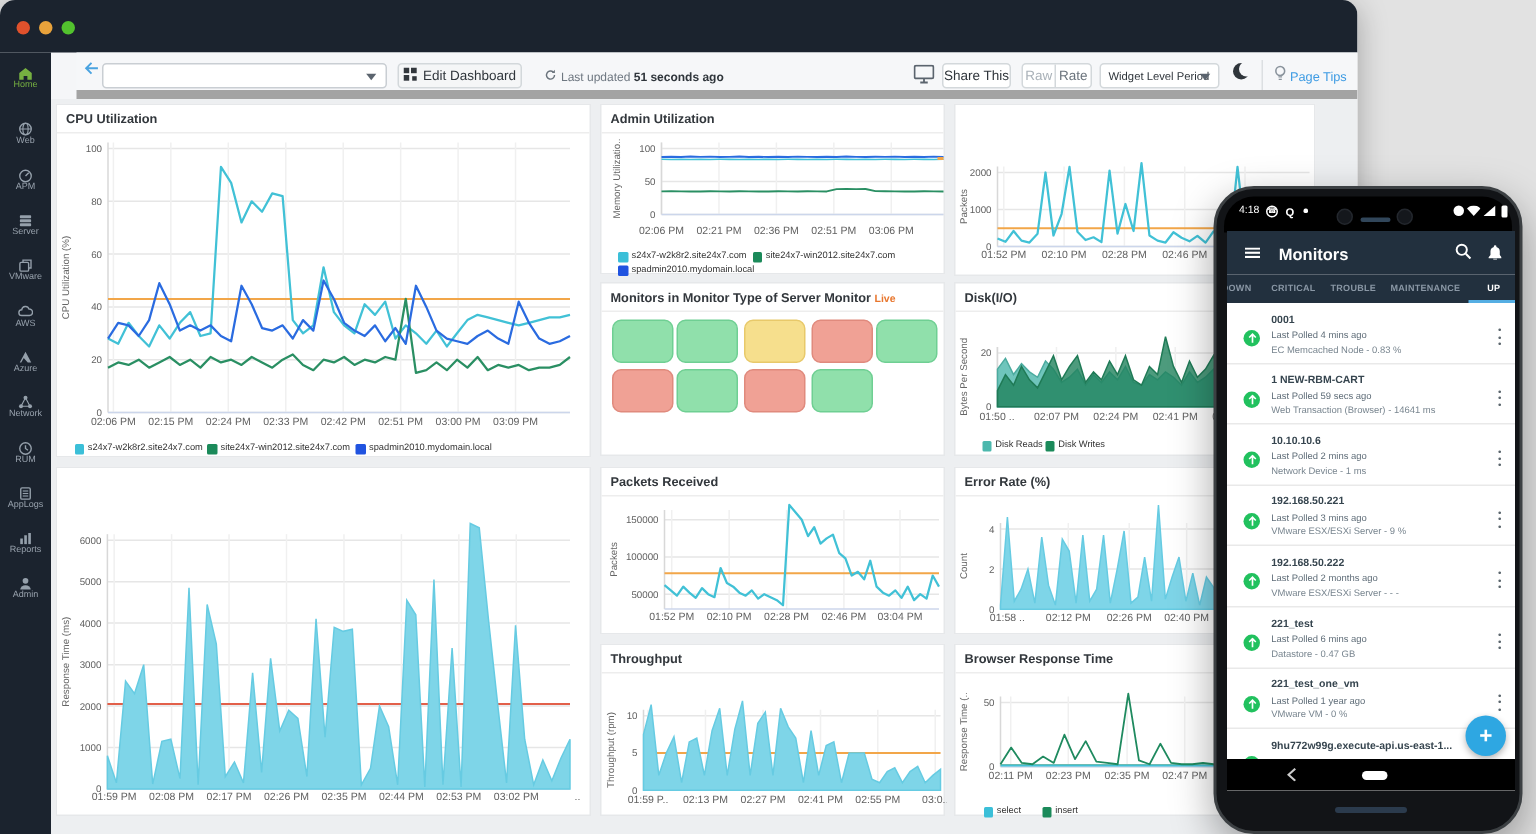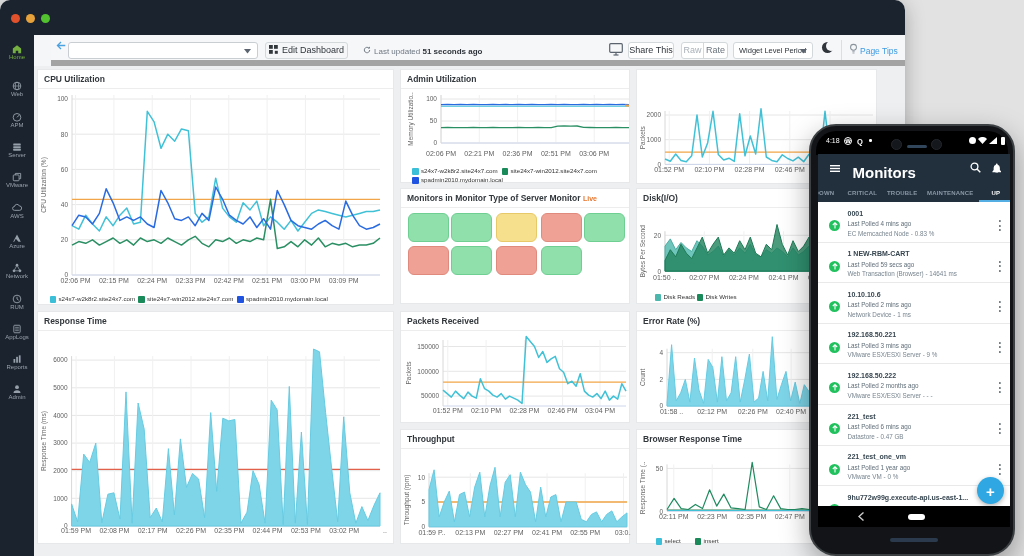--- a/index.html
+++ b/index.html
@@ -292,21 +292,20 @@
           <path d="M28,57.1L33.3,49.9L38.7,60.7L44,53.5L49.3,58.9L54.7,62.5L60,51.7L65.3,57.1L70.7,66L76,62.5L81.3,57.1L86.7,67.8L92,60.7L97.3,66L102.7,58.9L108,64.2L113.3,55.3L118.7,66L124,67.8L129.3,60.7L134.7,64.2L140,58.9L145.3,62.5L150.7,67.8L156,58.9L161.3,66L166.7,62.5L172,57.1L177.3,66L182.7,64.2L188,58.9L193.3,67.8L198.7,62.5L204,66L209.3,58.9L214.7,64.2L220,66L225.3,60.7L230.7,64.2L236,62.5L236,82.2L28,82.2Z" fill="#6fc5bc" stroke="#4cab9f" stroke-width="1"></path>
           <path d="M28,71.4L33.3,60.7L38.7,67.8L44,55.3L49.3,64.2L54.7,69.6L60,58.9L65.3,48.1L70.7,64.2L76,55.3L81.3,48.1L86.7,66L92,58.9L97.3,64.2L102.7,51.7L108,60.7L113.3,48.1L118.7,64.2L124,67.8L129.3,55.3L134.7,60.7L140,35.5L145.3,55.3L150.7,66L156,51.7L161.3,62.5L166.7,57.1L172,48.1L177.3,64.2L182.7,60.7L188,51.7L193.3,67.8L198.7,58.9L204,64.2L209.3,55.3L214.7,60.7L220,62.5L225.3,58.9L230.7,60.7L236,58.9L236,82.2L28,82.2Z" fill="rgba(32,130,92,0.8)" stroke="#1f7a56" stroke-width="1"></path>
           <text transform="rotate(-90 8 62.2)" x="8" y="62.2" font-size="6.5" fill="#666" text-anchor="middle">Bytes Per Second</text>
         </svg>
         <div style="position:absolute;left:17.5px;top:105px;width:6.5px;height:6.5px;border-radius:1px;background:#4cb8ad"></div>
         <div style="position:absolute;left:26.5px;top:103.8px;font-size:6.2px;color:#333;white-space:nowrap">Disk Reads</div>
         <div style="position:absolute;left:59.5px;top:105px;width:6.5px;height:6.5px;border-radius:1px;background:#1b8a5a"></div>
         <div style="position:absolute;left:68.5px;top:103.8px;font-size:6.2px;color:#333;white-space:nowrap">Disk Writes</div>
     </div>
     <div class="panel" style="left:3px;top:245px;width:357px;height:233px">
-      <div class="ptitle">Response Time</div>
       <svg width="357" height="233" style="position:absolute;left:0;top:0">
           <line x1="33.6" y1="214" x2="342" y2="214" stroke="#e6e6e6" stroke-width="1"></line>
           <text x="29.6" y="216.3" font-size="6.5" fill="#606060" text-anchor="end">0</text>
           <line x1="33.6" y1="186.3" x2="342" y2="186.3" stroke="#e6e6e6" stroke-width="1"></line>
           <text x="29.6" y="188.7" font-size="6.5" fill="#606060" text-anchor="end">1000</text>
           <line x1="33.6" y1="158.7" x2="342" y2="158.7" stroke="#e6e6e6" stroke-width="1"></line>
           <text x="29.6" y="161" font-size="6.5" fill="#606060" text-anchor="end">2000</text>
           <line x1="33.6" y1="131.1" x2="342" y2="131.1" stroke="#e6e6e6" stroke-width="1"></line>
           <text x="29.6" y="133.4" font-size="6.5" fill="#606060" text-anchor="end">3000</text>
           <line x1="33.6" y1="103.4" x2="342" y2="103.4" stroke="#e6e6e6" stroke-width="1"></line>
@@ -474,21 +473,21 @@
     </svg>
   <div style="position:absolute;right:8px;top:10.5px;width:4.5px;height:8px;background:#fff;border-radius:1px"></div>
   <div class="screen">
 
     <div style="position:absolute;left:0;top:0;width:100%;height:29px;background:#22303e">
       <svg style="position:absolute;left:12px;top:11px" width="10" height="7">
           <rect y="0" width="10" height="1.4" fill="#fff"></rect>
           <rect y="2.8" width="10" height="1.4" fill="#fff"></rect>
           <rect y="5.6" width="10" height="1.4" fill="#fff"></rect>
         </svg>
-      <div style="position:absolute;left:35px;top:10px;color:#fff;font-size:15px;font-weight:bold">Monitors</div>
+      <div style="position:absolute;left:35px;top:10px;color:#fff;font-size:11px;font-weight:bold">Monitors</div>
       <svg style="position:absolute;right:29px;top:8px" width="11" height="11" viewBox="0 0 11 11">
           <circle cx="4.5" cy="4.5" r="3.4" fill="none" stroke="#fff" stroke-width="1.3"></circle>
           <line x1="7.2" y1="7.2" x2="10.3" y2="10.3" stroke="#fff" stroke-width="1.4"></line>
         </svg>
       <svg style="position:absolute;right:9px;top:8.5px" width="9.5" height="10.5" viewBox="0 0 11 12">
           <path d="M5.5 0.5 a1 1 0 0 1 1 1 v0.4 a3.6 3.6 0 0 1 2.6 3.4 v2.7 l1.4 1.7 v0.8 H0.5 v-0.8 l1.4-1.7 V5.3 a3.6 3.6 0 0 1 2.6-3.4 v-0.4 a1 1 0 0 1 1-1 Z" fill="#fff"></path>
           <path d="M4 11 a1.5 1.5 0 0 0 3 0 Z" fill="#fff"></path>
         </svg>
     </div>
 

